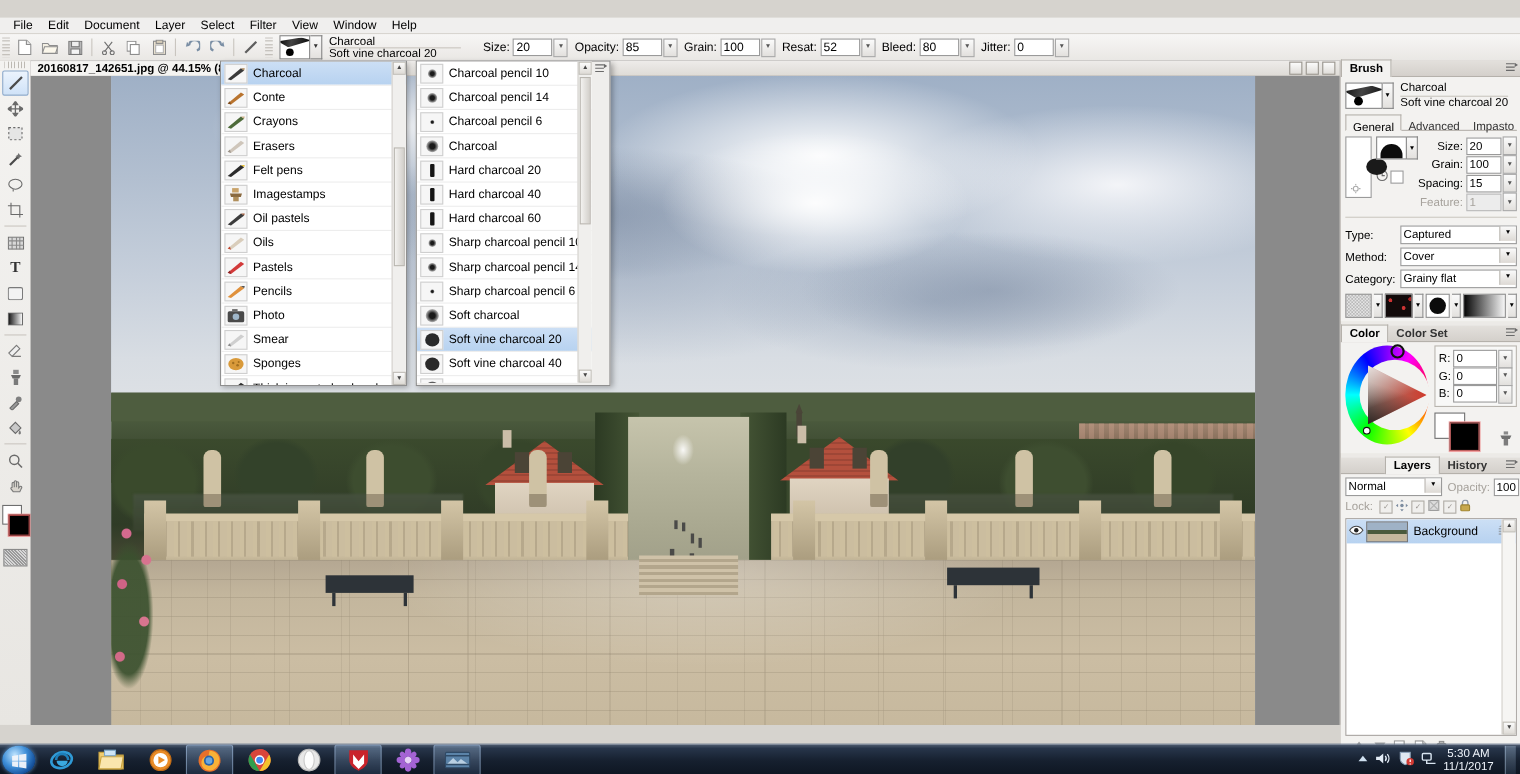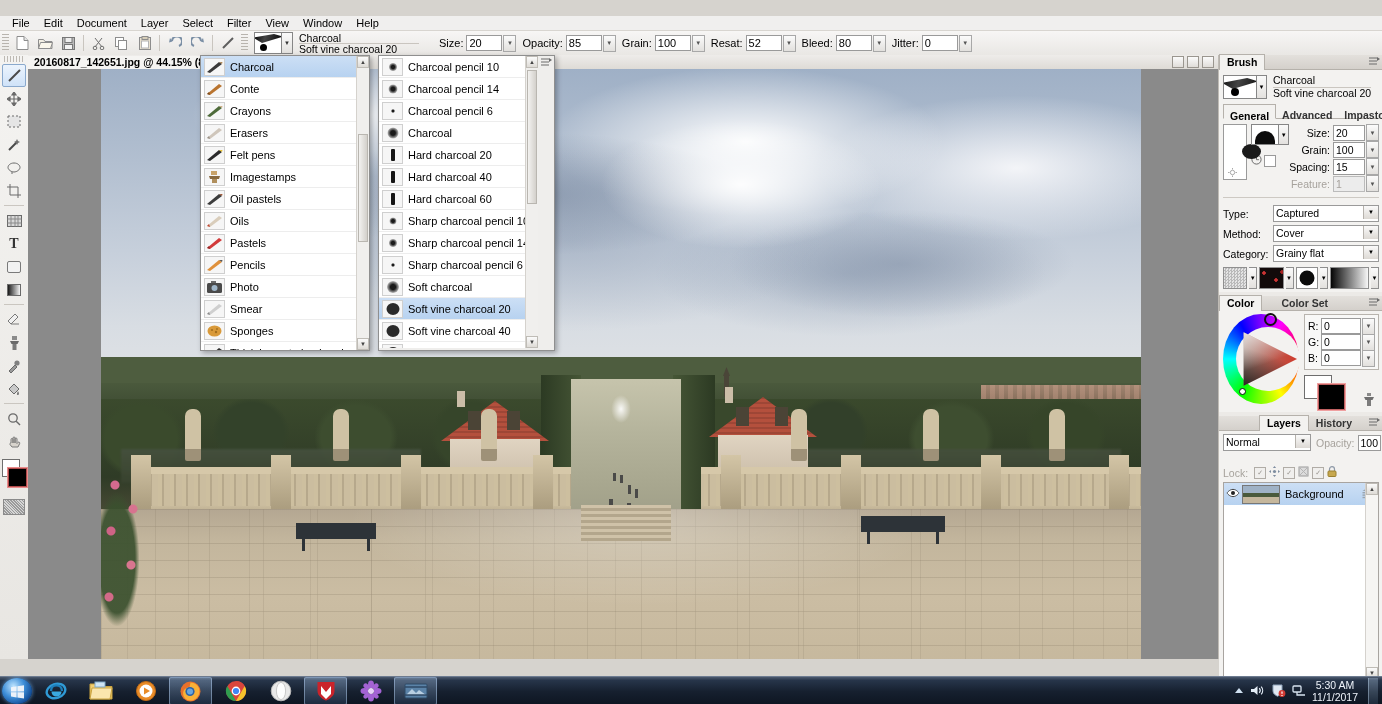--- a/index.html
+++ b/index.html
@@ -274,21 +274,21 @@
 
   .bhead{display:flex;align-items:center;padding:2px 0 3px 0;}
   .bhead .sw{width:32px;height:22px;border:1px solid #868686;background:#fff;position:relative;overflow:hidden;}
   .bhead .ar{width:9px;height:22px;border:1px solid #868686;border-left:none;
     background:linear-gradient(to bottom,#fafafa,#e3e1de);font-size:6px;display:flex;align-items:center;justify-content:center;}
   .bhead .names{margin-left:6px;line-height:11px;}
   .bhead .names div{font-size:10.5px;}
   .bhead .names .ul{border-bottom:1px solid #cac6c0;padding-bottom:1px;}
 
   .subtabs{display:flex;border-bottom:1px solid #b5b1ab;margin-top:2px;height:14px;}
-  .subtab{font-size:10.5px;font-weight:bold;padding:5px 6px;color:#333;}
+  .subtab{font-size:10.5px;font-weight:normal;padding:5px 6px;color:#333;}
   .subtab.on{background:#f3f2f0;border:1px solid #b5b1ab;border-bottom:1px solid #f3f2f0;margin-bottom:-1px;color:#000;}
 
   .preview{width:54px;height:54px;border:1px solid #9a9a9a;background:#fff;position:relative;}
   .preview .blob{position:absolute;left:18px;top:19px;width:19px;height:15px;border-radius:50%;background:#1a1a1a;}
   .preview .node{position:absolute;left:4px;bottom:3px;width:9px;height:9px;}
 
   .tipbox{width:26px;height:19px;border:1px solid #868686;background:#fff;position:relative;overflow:hidden;}
   .tipbox .half{position:absolute;left:3px;bottom:0;width:20px;height:13px;background:#0c0c0c;border-radius:11px 11px 0 0;}
   .tipar{width:9px;height:19px;border:1px solid #868686;border-left:none;
     background:linear-gradient(to bottom,#fafafa,#e3e1de);font-size:6px;display:flex;align-items:center;justify-content:center;}
@@ -330,21 +330,21 @@
   .rgbrow{display:flex;align-items:center;height:16px;}
   .rgblbl{font-size:10.5px;width:13px;}
   .rgbfld{width:34px;height:14px;border:1px solid #9a9a9a;background:#fff;font-size:10.5px;line-height:14px;padding:0 2px;}
 
   .ccolors{position:relative;width:56px;height:34px;}
   .c-back{position:absolute;left:0;top:0;width:26px;height:22px;background:#fff;border:1px solid #6e6e6e;}
   .c-front{position:absolute;left:14px;top:9px;width:25px;height:24px;background:#000;border:1px solid #c06060;
     box-shadow:0 0 0 1px #efa0a0;}
 
   
-  .lockrow{display:flex;align-items:center;gap:3px;margin-top:15px;}
+  .lockrow{display:flex;align-items:center;gap:3px;margin-top:3px;}
   .lockchk{width:10px;height:10px;border:1px solid #b0aca6;background:#f0efed;font-size:7px;
     display:flex;align-items:center;justify-content:center;color:#9a9691;}
   .layerlist{margin-top:3px;border:1px solid #a8a4a0;background:#fff;height:196px;position:relative;overflow:hidden;}
   .layerrow{height:22px;display:flex;align-items:center;padding:0 2px;
     background:linear-gradient(to bottom,#ccdff5,#b7d2f0);}
   .lthumb{width:36px;height:17px;border:1px solid #777;margin:0 5px 0 2px;
     background:linear-gradient(to bottom,#9fb2c6 0 40%,#4a5a3c 40% 62%,#c5b79d 62% 100%);}
   .lname{font-size:11px;}
   .lfooter{display:flex;align-items:center;gap:6px;padding:4px 4px 0 6px;}
   .lfbtn{width:13px;height:12px;}
@@ -1039,21 +1039,21 @@
         <div class="swar">▼</div>
         <div class="swbox" style="width:26px;background:#fff;">
           <span style="position:absolute;left:50%;top:50%;transform:translate(-50%,-50%);width:15px;height:15px;border-radius:50%;background:#0b0b0b;"></span>
         </div>
         <div class="swar">▼</div>
         <div class="swbox" style="width:46px;background:linear-gradient(to right,#050505,#f7f7f7);"></div>
         <div class="swar">▼</div>
       </div>
     </div>
 
-    <div class="pnl-tabs" style="margin-top:4px;gap:12px;">
+    <div class="pnl-tabs" style="margin-top:4px;">
       <div class="pnl-tab on">Color</div>
       <div class="pnl-tab">Color Set</div>
       <div class="pnl-menu">
         <svg width="11" height="10" viewBox="0 0 11 10">
             <path d="M0 1h8M0 4h8M0 7h8" stroke="#6a6a6a"></path>
             <path d="M8 0l3 2-3 2z" fill="#6a6a6a"></path>
           </svg>
       </div>
     </div>
     <div class="pnl-body" style="display:flex;align-items:flex-start;">

